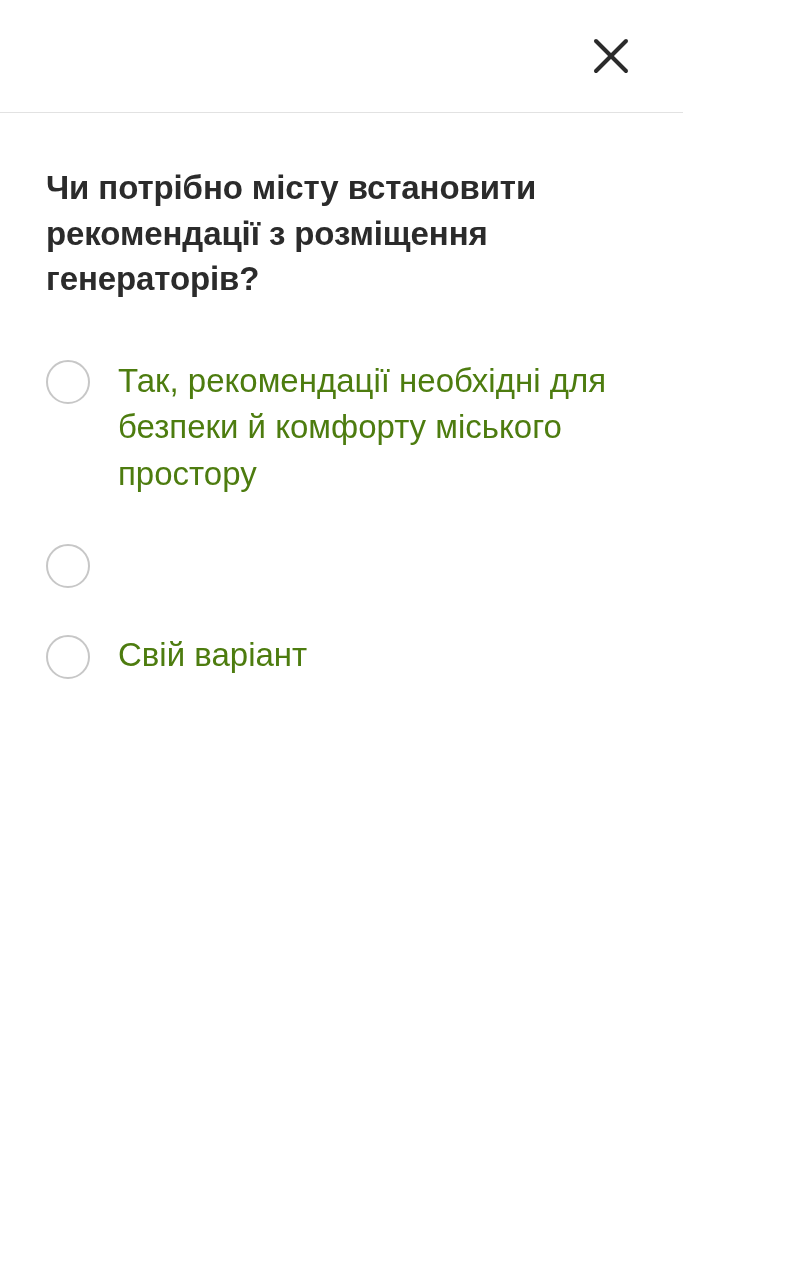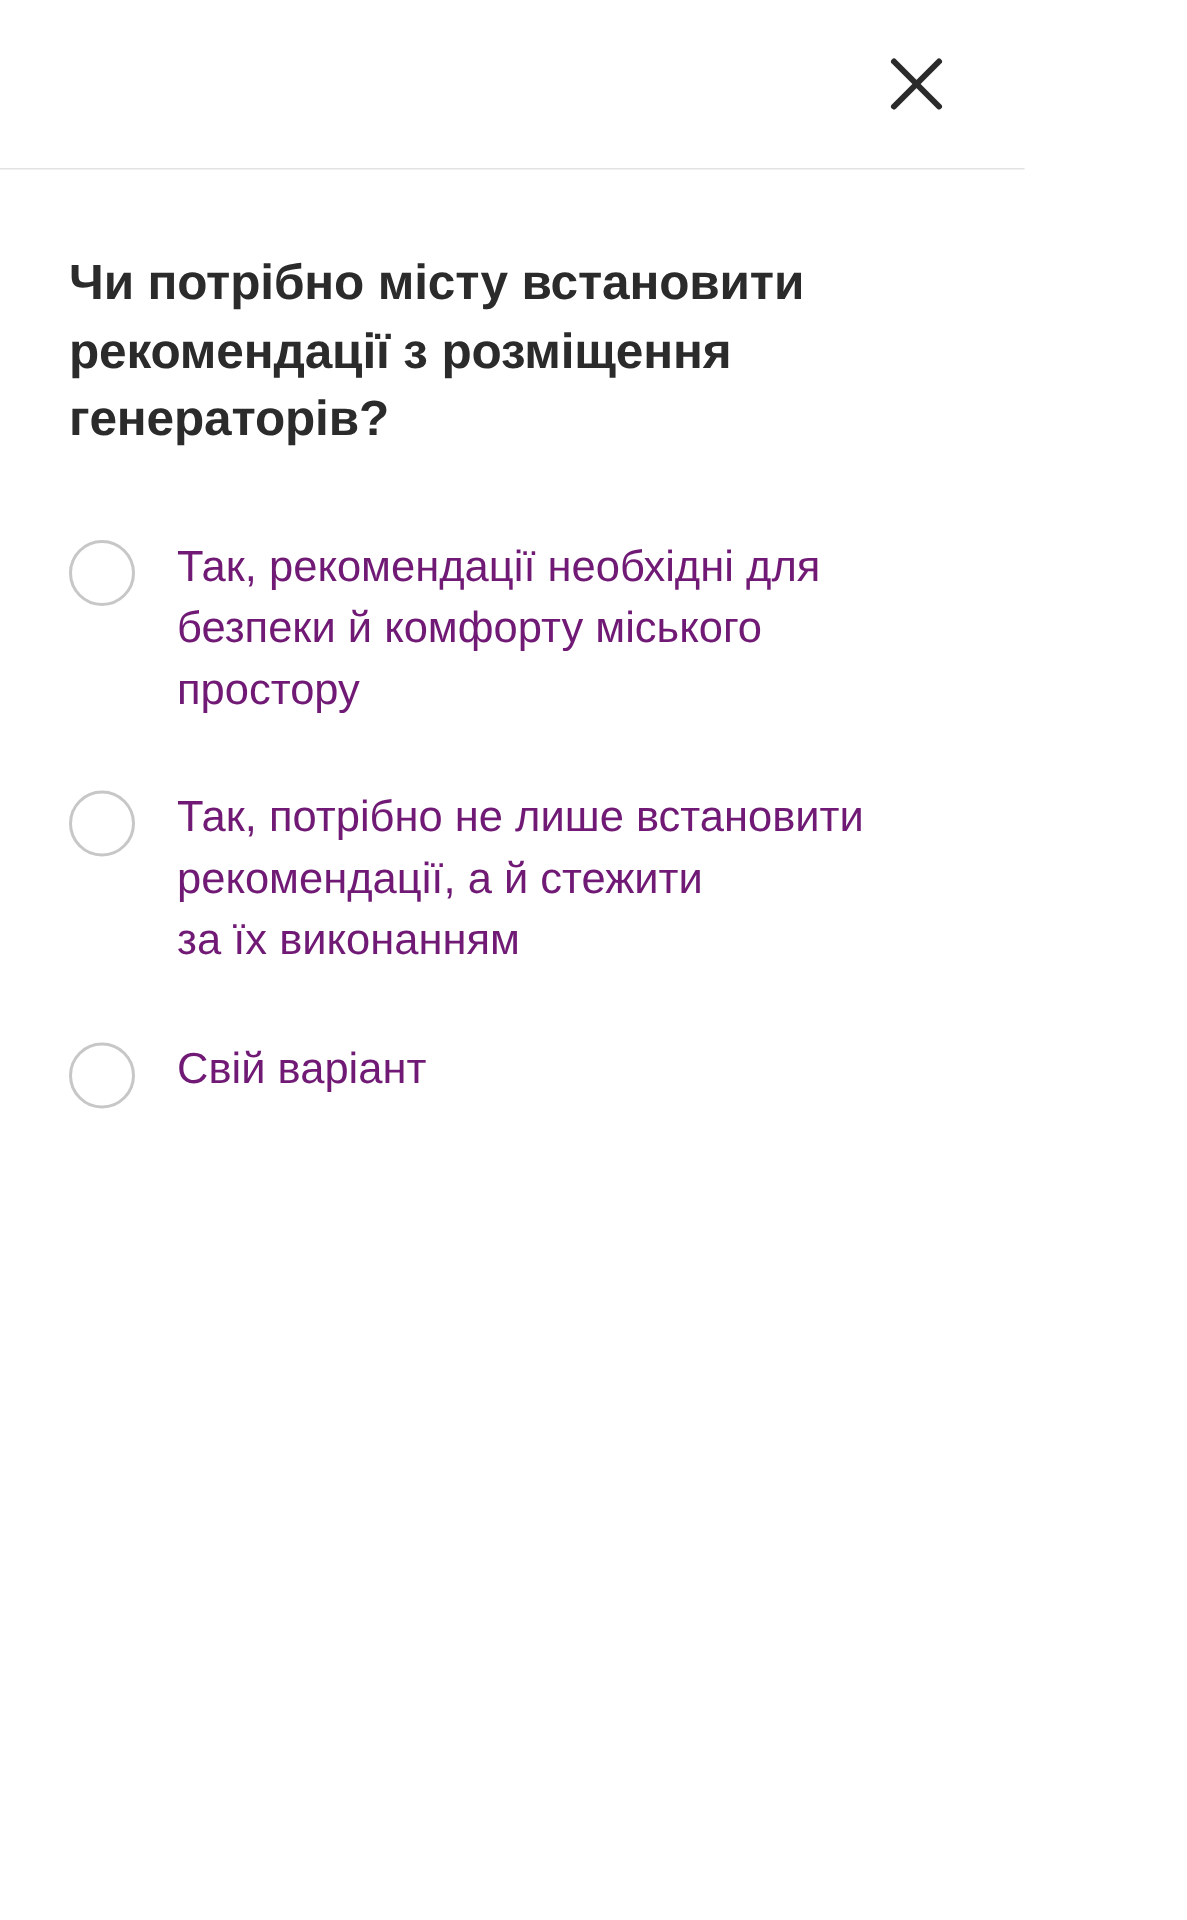--- a/index.html
+++ b/index.html
@@ -69,36 +69,37 @@
   }
   .option {
     display: flex;
     align-items: flex-start;
     padding: 10px 0;
     margin-bottom: 24px;
     cursor: pointer;
   }
   .option:last-child {
     margin-bottom: 0;
+    align-items: center;
   }
   .radio {
     flex: 0 0 auto;
     width: 44px;
     height: 44px;
     border-radius: 50%;
     border: 2px solid #c7c7c7;
     background: #ffffff;
     box-sizing: border-box;
     margin-right: 28px;
     margin-top: 2px;
   }
   .option-label {
-    font-size: 29px;
+    font-size: 33px;
     line-height: 1.42;
-    color: #701a75;
+    color: #4d7c0f;
     max-width: 620px;
     white-space: pre-line;
   }
   .spacer {
     flex: 1 1 auto;
   }
 </style>
 </head>
 <body>
 
@@ -121,23 +122,20 @@
 
     <div class="options">
 
       <div class="option">
         <span class="radio"></span>
         <span class="option-label">Так, рекомендації необхідні для безпеки й комфорту міського простору</span>
       </div>
 
       <div class="option">
         <span class="radio"></span>
-        <span class="option-label">Так, потрібно не лише встановити
-рекомендації, а й стежити
-за їх виконанням</span>
       </div>
 
 
       <div class="option">
         <span class="radio"></span>
         <span class="option-label">Свій варіант</span>
       </div>
 
     </div>
 

